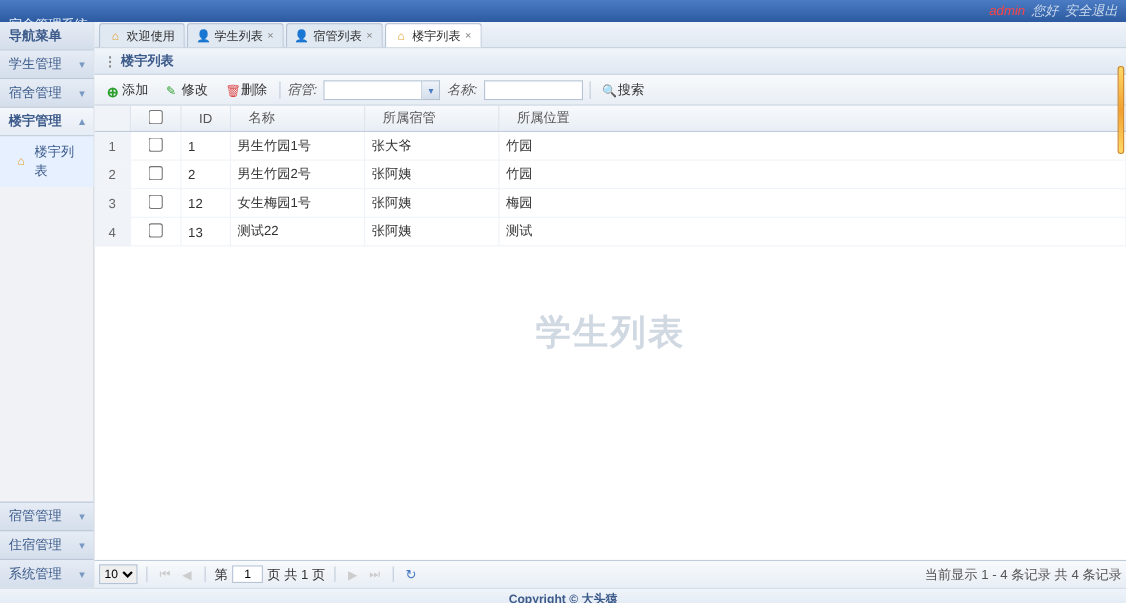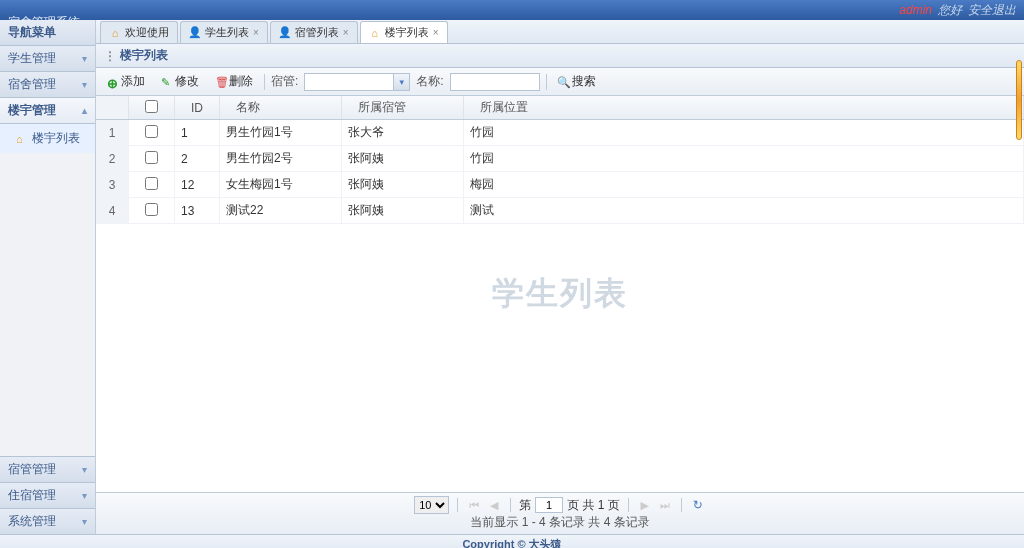--- a/index.html
+++ b/index.html
@@ -10,21 +10,21 @@
     .header-title { font-weight: normal; font-size: 12px; color: #e8f0fa; margin-top: 24px; }
     .header-right { display: flex; align-items: center; gap: 6px; font-size: 12px; font-style: italic; }
     .admin-text { color: #ff4444; }
     .hello-text { color: #c8d8ec; }
     .logout { color: #c8d8ec; cursor: pointer; }
     
     
     .layout { display: flex; height: 514px; }
     
     
-    .sidebar { width: 96px; background: #f0f2f5; border-right: 1px solid #c0cbda; display: flex; flex-direction: column; }
+    .sidebar { width: 86px; background: #f0f2f5; border-right: 1px solid #c0cbda; display: flex; flex-direction: column; }
     .sidebar-top { flex: 1; }
     .nav-header { background: linear-gradient(to bottom, #e6ecf5, #d4deeb); border-bottom: 1px solid #b5c3d5; padding: 4px 8px; font-weight: bold; color: #3c5a8a; }
     .nav-item { background: linear-gradient(to bottom, #e6ecf5, #d4deeb); border-bottom: 1px solid #b5c3d5; padding: 4px 8px; color: #3c5a8a; cursor: pointer; display: flex; justify-content: space-between; align-items: center; }
     .nav-item.active-parent { background: linear-gradient(to bottom, #f4f7fb, #e6ecf5); font-weight: bold; text-align: right; }
     .nav-arrow { color: #7a99c2; font-size: 10px; }
     .sub-item { padding: 6px 8px 6px 16px; background: #fff; cursor: pointer; display: flex; align-items: center; gap: 4px; }
     .sub-item.selected { background: #e6f0ff; color: #3c5a8a; }
     .sidebar-bottom .nav-item { border-top: 1px solid #b5c3d5; border-bottom: none; }
     
     
@@ -38,41 +38,41 @@
     .tab-icon { width: 12px; height: 12px; display: inline-flex; align-items: center; justify-content: center; }
     
     
     .panel-header { background: linear-gradient(to bottom, #f0f4fa, #e0e8f2); border-bottom: 1px solid #b5c3d5; padding: 3px 8px; color: #3c5a8a; font-weight: bold; font-size: 12px; display: flex; align-items: center; gap: 4px; }
     .dots { color: #888; }
     
     
     .toolbar { background: linear-gradient(to bottom, #f8fafc, #e8eef5); border-bottom: 1px solid #c0cbda; padding: 3px 6px; display: flex; align-items: center; gap: 6px; font-size: 12px; }
     .tb-btn { display: flex; align-items: center; gap: 2px; padding: 2px 5px; cursor: pointer; color: #333; }
     .tb-sep { width: 1px; height: 16px; background: #c0cbda; }
-    .tb-label { color: #555; }
+    .tb-label { color: #555; font-style: italic; }
     .tb-input { border: 1px solid #b5c3d5; height: 18px; width: 90px; padding: 0 4px; font-size: 12px; }
     .tb-combo { display: flex; align-items: center; }
     .tb-combo-btn { border: 1px solid #b5c3d5; border-left: none; height: 18px; width: 16px; background: linear-gradient(to bottom, #f0f4fa, #d4deeb); display: flex; align-items: center; justify-content: center; cursor: pointer; color: #4a7bc4; font-size: 9px; }
     
     
     .grid { flex: 1; overflow: auto; position: relative; }
     .grid table { width: 100%; border-collapse: collapse; }
     .grid th { background: linear-gradient(to bottom, #f8fafc, #e8eef5); border-right: 1px solid #dce4ee; border-bottom: 1px solid #c0cbda; padding: 3px 16px; text-align: left; font-weight: normal; color: #555; font-size: 12px; }
     .grid td { border-right: 1px solid #eff3f8; border-bottom: 1px solid #eff3f8; padding: 4px 6px; font-size: 12px; }
     .grid .rownum { background: #f0f4f9; text-align: center; width: 28px; color: #666; }
     .grid .checkcell { width: 24px; text-align: center; }
     .col-id { width: 34px; }
     .col-name { width: 122px; }
     .col-owner { width: 122px; margin-left: 39px; }
     
     
     .watermark { position: absolute; top: 50%; left: 50%; transform: translate(-50%, -50%); font-size: 32px; font-weight: bold; color: #d0d8e2; pointer-events: none; letter-spacing: 2px; }
     
     
-    .pager { background: linear-gradient(to bottom, #f8fafc, #e8eef5); border-top: 1px solid #c0cbda; padding: 3px 4px; display: flex; justify-content: space-between; align-items: center; font-size: 12px; flex-direction: column; }
+    .pager { background: linear-gradient(to bottom, #f8fafc, #e8eef5); border-top: 1px solid #c0cbda; padding: 3px 4px; display: flex; justify-content: space-between; align-items: center; font-size: 12px; }
     .pager-left { display: flex; align-items: center; gap: 4px; }
     .pager-select { border: 1px solid #b5c3d5; height: 18px; font-size: 11px; }
     .pager-btn { width: 16px; height: 16px; display: flex; align-items: center; justify-content: center; cursor: pointer; color: #7a99c2; font-size: 11px; }
     .pager-btn.disabled { color: #ccc; cursor: default; }
     .pager-input { width: 28px; border: 1px solid #b5c3d5; height: 16px; text-align: center; font-size: 11px; }
     .pager-sep { width: 1px; height: 14px; background: #c0cbda; margin: 0 4px; }
     .pager-info { color: #555; }
     
     
     .footer { background: linear-gradient(to bottom, #f0f4fa, #e0e8f2); border-top: 1px solid #b5c3d5; text-align: center; padding: 2px; font-size: 11px; color: #3c5a8a; font-weight: bold; }

